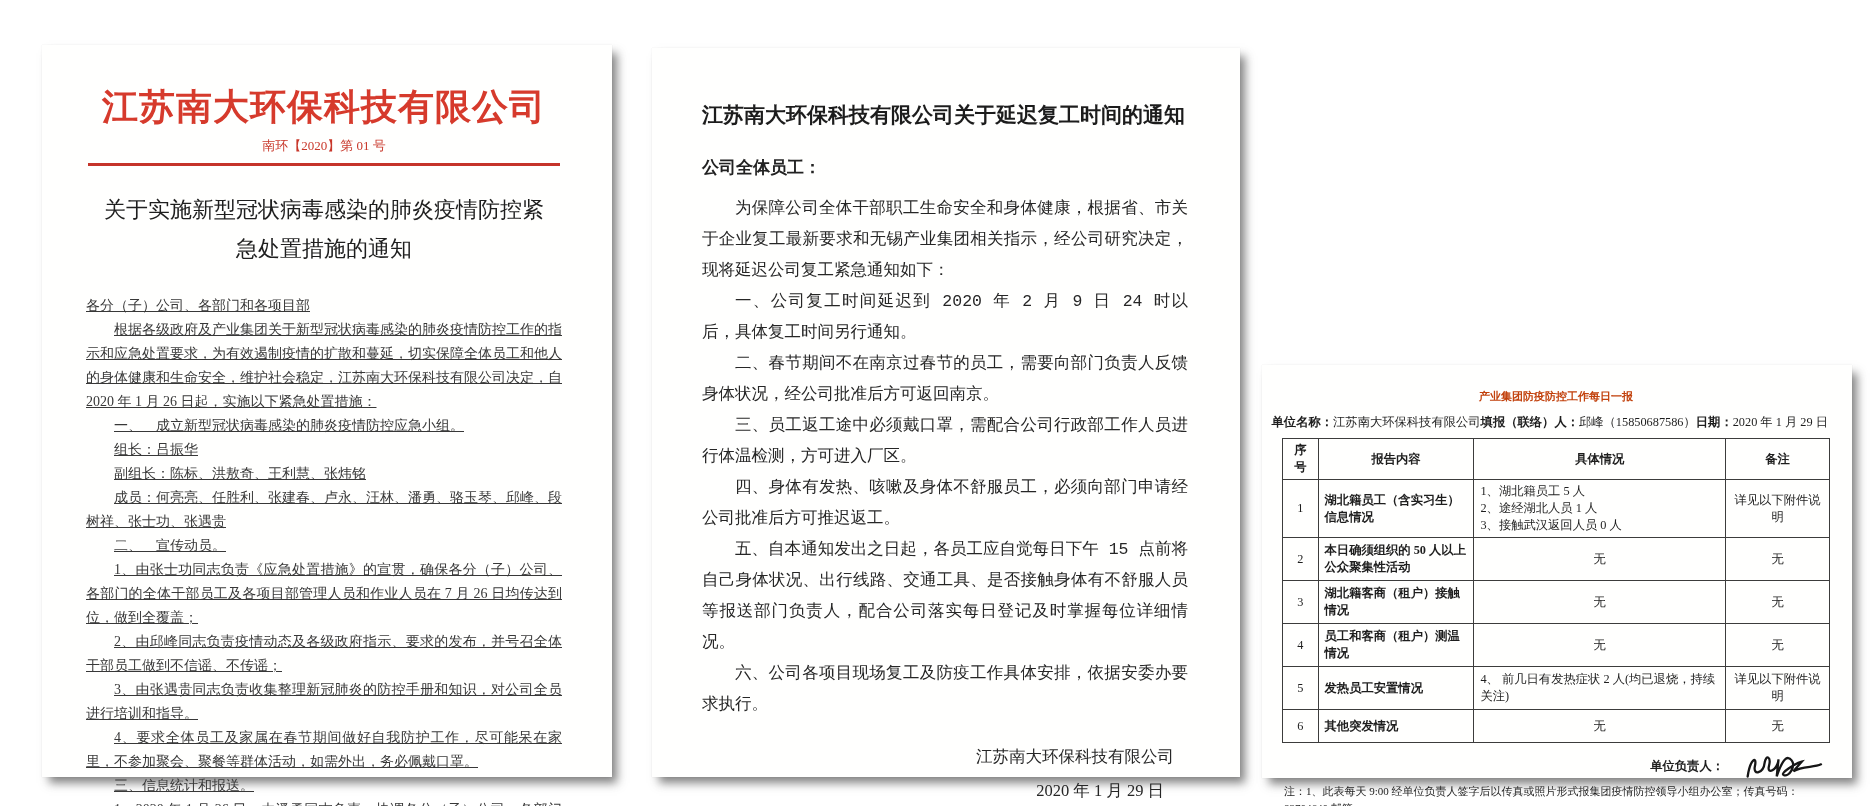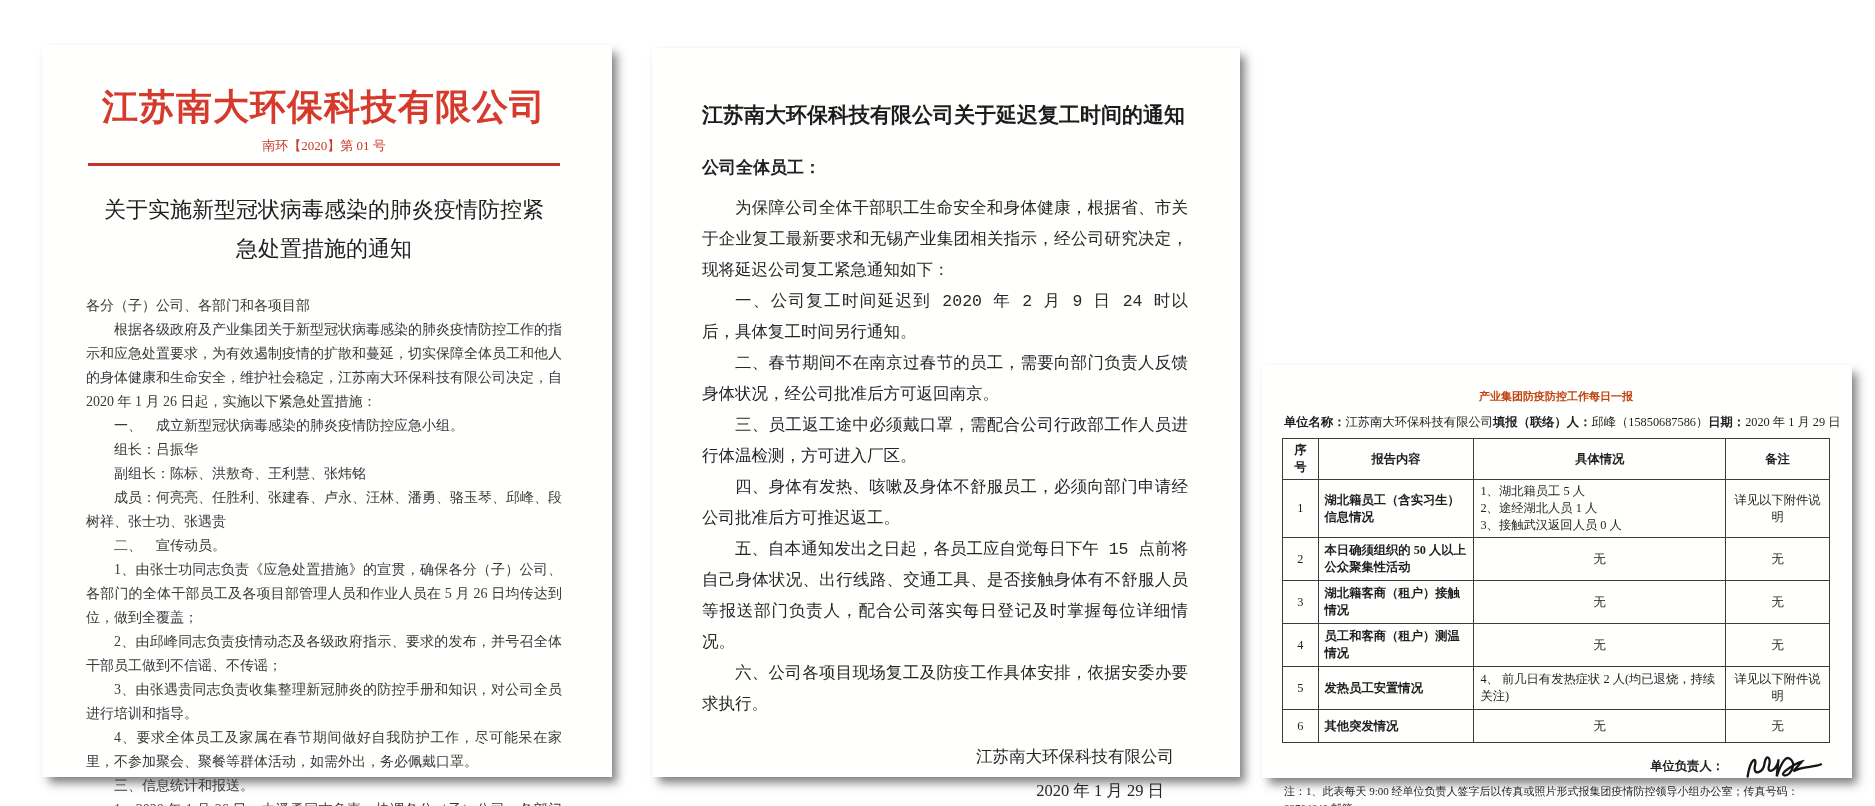--- a/index.html
+++ b/index.html
@@ -20,40 +20,40 @@
     text-align:center;color:#d63a2c;font-weight:bold;
     font-size:36px;letter-spacing:1px;line-height:44px;margin:10px 0 8px;
   }
   .p1-docno{text-align:center;color:#c8372a;font-size:13px;margin:4px 0 8px;}
   .p1-redline{border:0;border-top:3px solid #c5342a;margin:6px 2px 24px;}
   .p1-title{
     text-align:center;font-weight:normal;font-size:22px;line-height:39px;
     color:#1f1f1f;margin:0 0 26px;
   }
   .p1-body{font-size:14px;line-height:24px;color:#383838;text-align:justify;}
-  .p1-body p{margin:0;}
+  .p1-body p{margin:0;text-decoration:underline;}
   .ind{text-indent:2em;}
   
   .page2{left:652px;top:48px;width:588px;height:729px;box-sizing:border-box;}
   .p2-inner{padding:52px 52px 0 50px;}
   .p2-heading{
     font-family:"Liberation Sans","DejaVu Sans",sans-serif;
     font-size:21px;font-weight:bold;color:#1c1c1c;margin:0 0 26px;line-height:30px;
   }
   .p2-salutation{font-size:17px;font-weight:bold;color:#222;margin:0 0 14px;}
   .p2-body{font-size:16.5px;line-height:31px;color:#262626;text-align:justify;}
   .p2-body p{margin:0;text-indent:2em;font-family:Liberation Mono, monospace;}
   .p2-sign{margin-top:20px;text-align:right;font-size:16.5px;color:#262626;padding-right:14px;}
   .p2-sign div{line-height:34px;}
   .p2-sign .date{padding-right:10px;}
   
   .page3{left:1262px;top:365px;width:590px;height:413px;box-sizing:border-box;}
   .p3-inner{padding:24px 22px 0 20px;font-size:12.5px;color:#1e1e1e;}
   .p3-title{text-align:center;font-weight:bold;font-size:11px;margin:0 0 10px;color:#c2410c;}
-  .p3-info{display:flex;justify-content:space-between;margin:0 2px 7px;font-size:12.3px;white-space:nowrap;}
+  .p3-info{display:flex;justify-content:flex-end;margin:0 2px 7px;font-size:12.3px;white-space:nowrap;}
   .p3-info b{font-weight:bold;}
   table.report{border-collapse:collapse;width:100%;table-layout:fixed;}
   table.report th,table.report td{
     border:1px solid #3c3c3c;padding:3px 6px;vertical-align:middle;
     font-size:12.3px;color:#1e1e1e;
   }
   table.report th{font-weight:bold;text-align:center;height:24px;}
   td.c{text-align:center;}
   td.content-cell{font-weight:bold;line-height:17px;}
   td.detail-cell{line-height:17px;}
@@ -82,21 +82,21 @@
       <span>急处置措施的通知</span>
     </div>
     <div class="p1-body">
       <p>各分（子）公司、各部门和各项目部</p>
       <p class="ind">根据各级政府及产业集团关于新型冠状病毒感染的肺炎疫情防控工作的指示和应急处置要求，为有效遏制疫情的扩散和蔓延，切实保障全体员工和他人的身体健康和生命安全，维护社会稳定，江苏南大环保科技有限公司决定，自 2020 年 1 月 26 日起，实施以下紧急处置措施：</p>
       <p class="ind">一、　成立新型冠状病毒感染的肺炎疫情防控应急小组。</p>
       <p class="ind">组长：吕振华</p>
       <p class="ind">副组长：陈标、洪敖奇、王利慧、张炜铭</p>
       <p class="ind">成员：何亮亮、任胜利、张建春、卢永、汪林、潘勇、骆玉琴、邱峰、段树祥、张士功、张遇贵</p>
       <p class="ind">二、　宣传动员。</p>
-      <p class="ind">1、由张士功同志负责《应急处置措施》的宣贯，确保各分（子）公司、各部门的全体干部员工及各项目部管理人员和作业人员在 5 月 26 日均传达到位，做到全覆盖；</p>
+      <p class="ind">1、由张士功同志负责《应急处置措施》的宣贯，确保各分（子）公司、各部门的全体干部员工及各项目部管理人员和作业人员在 7 月 26 日均传达到位，做到全覆盖；</p>
       <p class="ind">2、由邱峰同志负责疫情动态及各级政府指示、要求的发布，并号召全体干部员工做到不信谣、不传谣；</p>
       <p class="ind">3、由张遇贵同志负责收集整理新冠肺炎的防控手册和知识，对公司全员进行培训和指导。</p>
       <p class="ind">4、要求全体员工及家属在春节期间做好自我防护工作，尽可能呆在家里，不参加聚会、聚餐等群体活动，如需外出，务必佩戴口罩。</p>
       <p class="ind">三、信息统计和报送。</p>
       <p class="ind">1、2020 年 1 月 26 日，由潘勇同志负责，协调各分（子）公司、各部门及各项目部，</p>
     </div>
   </div>
 </section>
 
 <section class="page page2">

